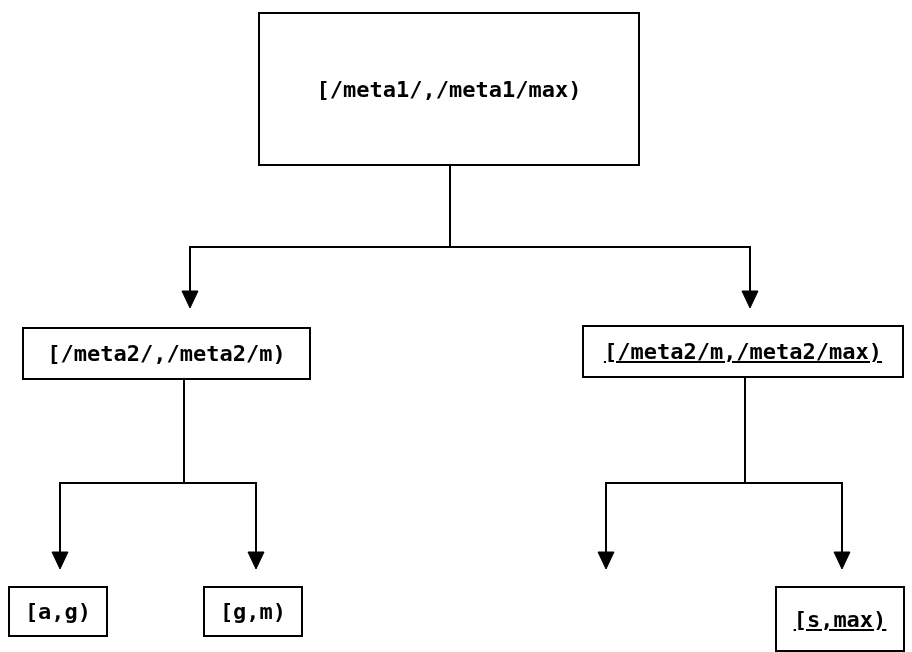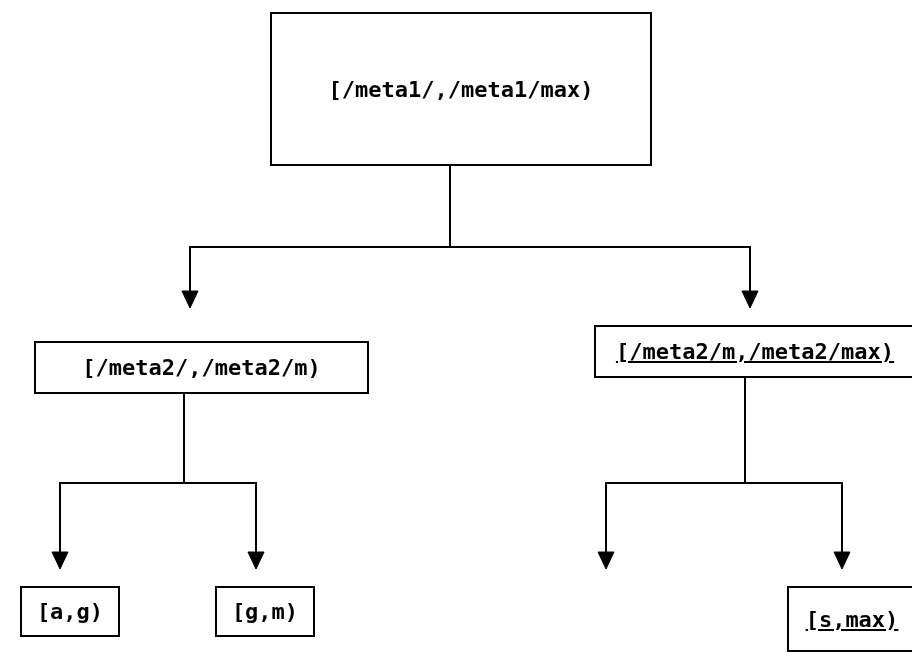--- a/index.html
+++ b/index.html
@@ -37,24 +37,23 @@
     box-sizing: border-box;
     border: 2px solid #000000;
     background: #ffffff;
     display: flex;
     align-items: center;
     justify-content: center;
     color: #000000;
     font-size: 22px;
     font-weight: bold;
     white-space: nowrap;
-    margin-left: 12px;
   }
   .node-root   { left: 258px; top: 12px;  width: 382px; height: 154px; }
-  .node-l      { left: 22px;  top: 341px; width: 335px; height: 53px; text-align: right;  }
+  .node-l      { left: 22px;  top: 327px; width: 289px; height: 53px; text-align: right;  }
   .node-r      { left: 582px; top: 325px; width: 322px; height: 53px; text-decoration: underline;  }
   .node-leaf-1 { left: 8px;   top: 586px; width: 100px; height: 51px;  }
   .node-leaf-2 { left: 203px; top: 586px; width: 100px; height: 51px;  }
   .node-leaf-3 { left: 553px; top: 586px; width: 100px; height: 51px;  }
   .node-leaf-4 { left: 775px; top: 586px; width: 130px; height: 66px; text-decoration: underline;  }
 </style>
 </head>
 <body>
 
 <div class="canvas">

